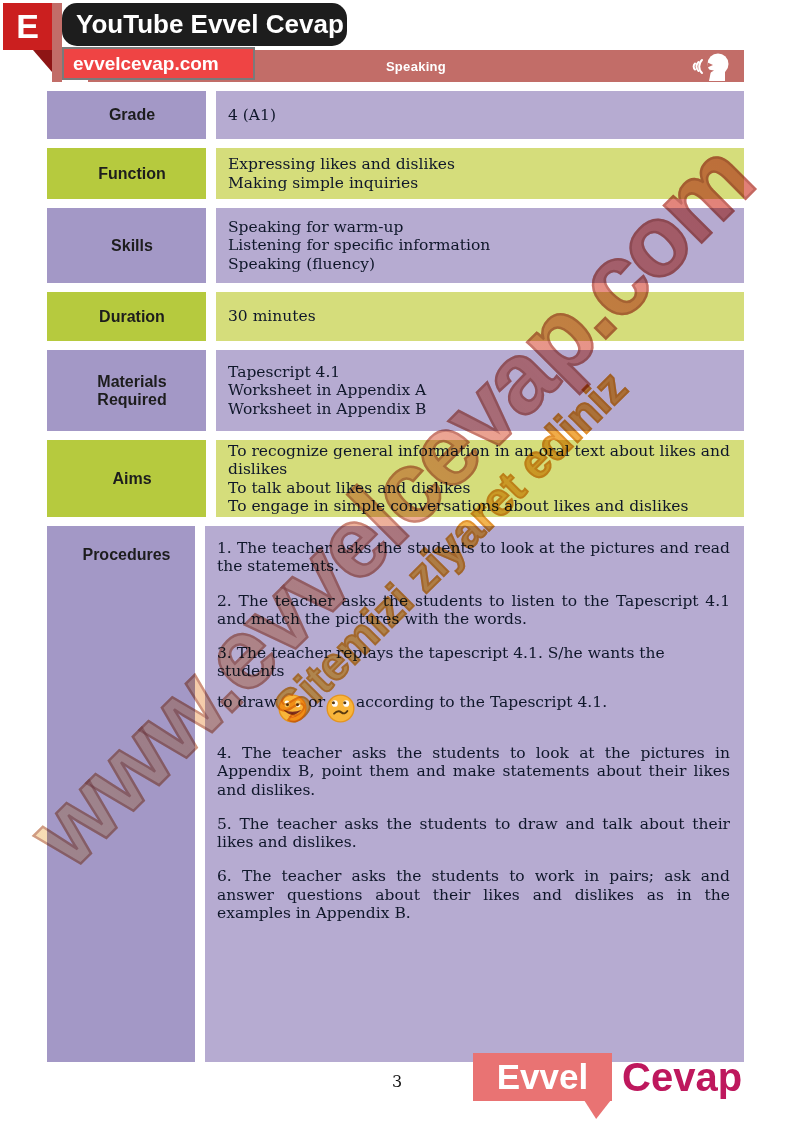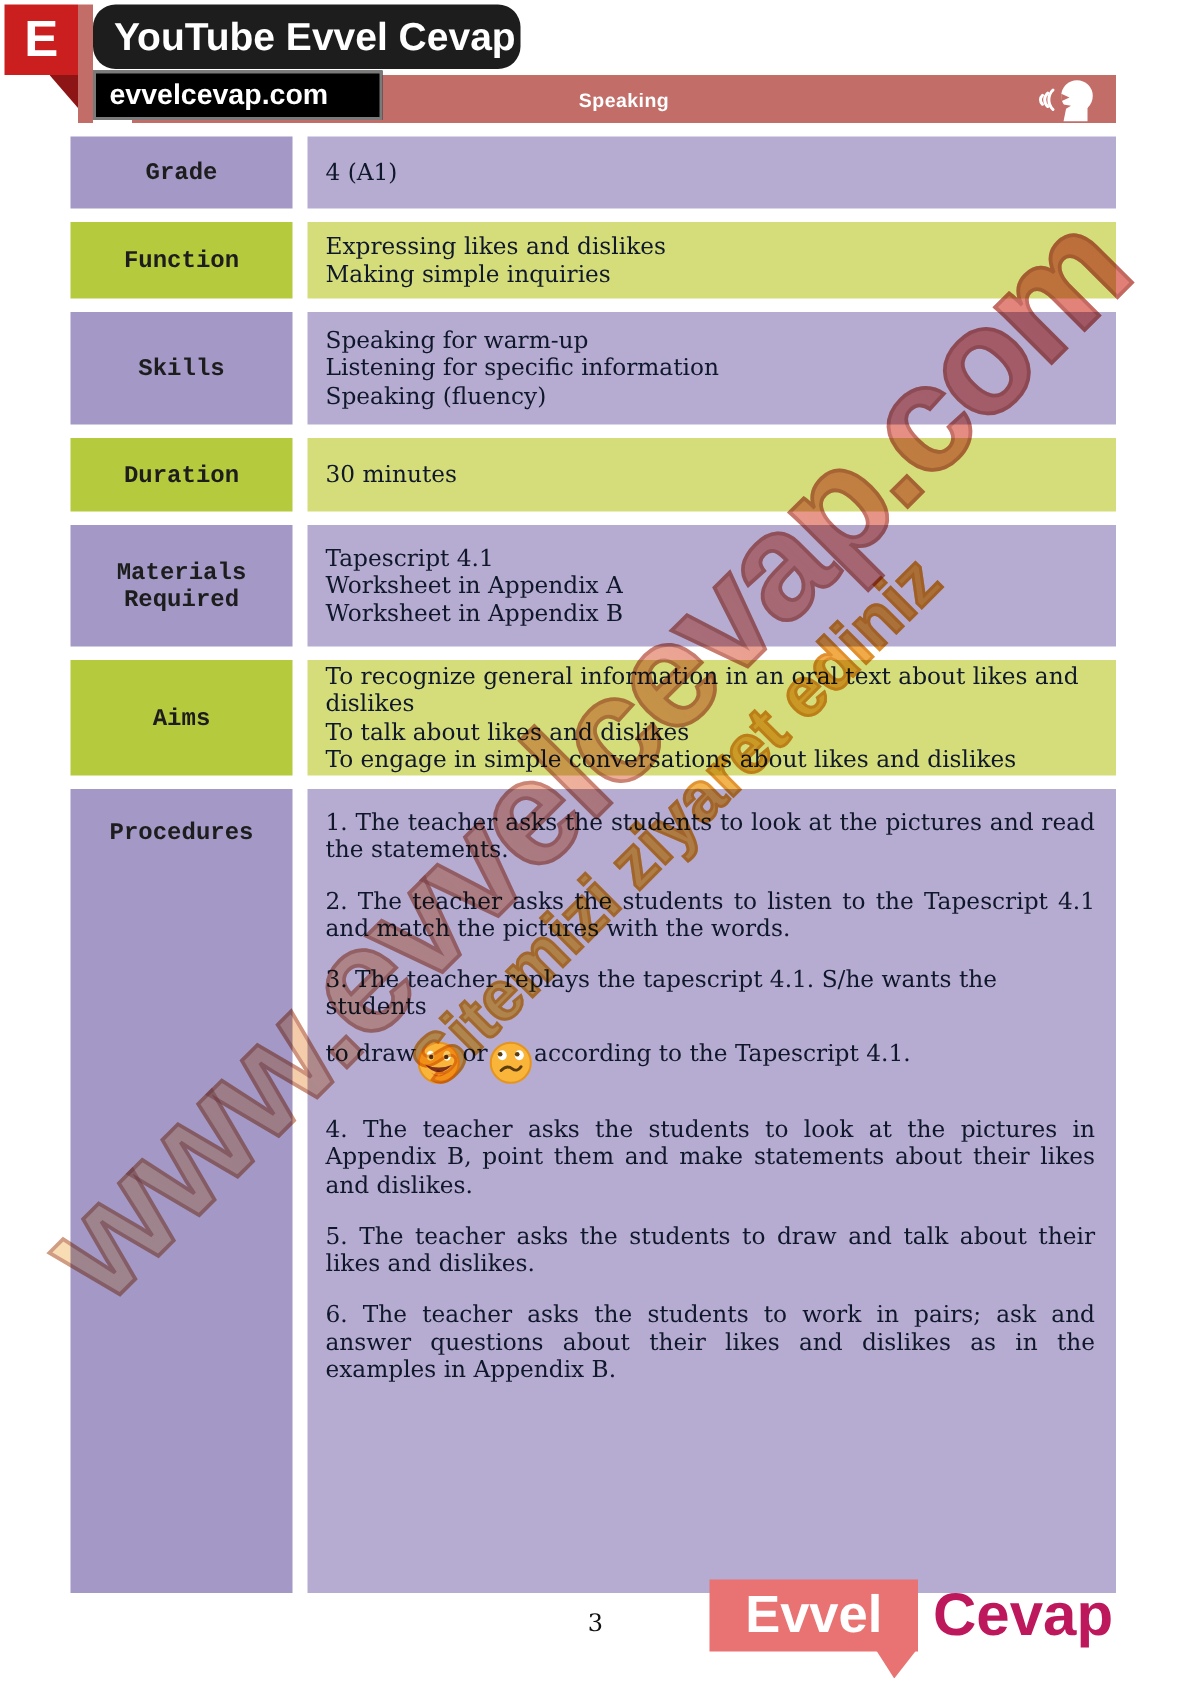--- a/index.html
+++ b/index.html
@@ -9,34 +9,34 @@
 
   
   .banner{position:absolute;left:88px;top:50px;width:656px;height:32px;background:#c26d68;
           display:flex;align-items:center;justify-content:center;}
   .banner-title{color:#fff;font-family:"Liberation Sans",sans-serif;font-weight:700;font-size:13px;letter-spacing:.3px;}
   .speak-icon{position:absolute;right:10px;top:1px;}
   .red-strip{position:absolute;left:52px;top:3px;width:10px;height:79px;background:#c26d68;}
   .black-bar{position:absolute;left:62px;top:3px;width:285px;height:43px;background:#1d1d1d;
              display:flex;align-items:center;padding-left:14px;box-sizing:border-box;border-radius:15px;}
   .black-bar span{color:#fff;font-family:"Liberation Sans",sans-serif;font-weight:700;font-size:26px;}
-  .gray-bar{position:absolute;left:62px;top:47px;width:193px;height:33px;background:#000000;
+  .gray-bar{position:absolute;left:62px;top:47px;width:193px;height:33px;background:#ef4444;
             border:2px solid #7a7a7a;box-sizing:border-box;display:flex;align-items:center;padding-left:9px;}
   .gray-bar span{color:#fff;font-family:"Liberation Sans",sans-serif;font-weight:700;font-size:19px;}
   .e-badge{position:absolute;left:3px;top:3px;width:49px;height:47px;background:#cb1f1f;
            display:flex;align-items:center;justify-content:center;
            color:#fff;font-family:"Liberation Sans",sans-serif;font-weight:700;font-size:34px;}
   .e-tail{position:absolute;left:33px;top:50px;width:19px;height:22px;background:#8e1515;
           clip-path:polygon(0 0,100% 0,100% 100%);}
 
   
   .lesson-table{position:absolute;left:47px;top:91px;width:697px;}
   .row{display:flex;margin-bottom:9px;}
   .label-cell{width:148px;flex:none;display:flex;flex-direction:column;align-items:center;justify-content:center;
-              font-family:Liberation Mono, monospace;font-weight:700;font-size:16px;color:#1d1d1d;text-align:center;}
+              font-family:Liberation Sans, sans-serif;font-weight:700;font-size:16px;color:#1d1d1d;text-align:center;padding-left:11px;}
   .content-cell{flex:1;margin-left:10px;display:flex;flex-direction:column;justify-content:center;
                 padding:6px 12px;box-sizing:border-box;font-size:15.5px;line-height:1.18;color:#0f172a;}
   .purple .label-cell{background:#a398c6;}
   .purple .content-cell{background:#b6abd1;}
   .green .label-cell{background:#b6ca3e;}
   .green .content-cell{background:#d5dd7b;}
   .r-grade{height:48px;}
   .r-function{height:51px;}
   .r-skills{height:75px;}
   .r-duration{height:49px;}

